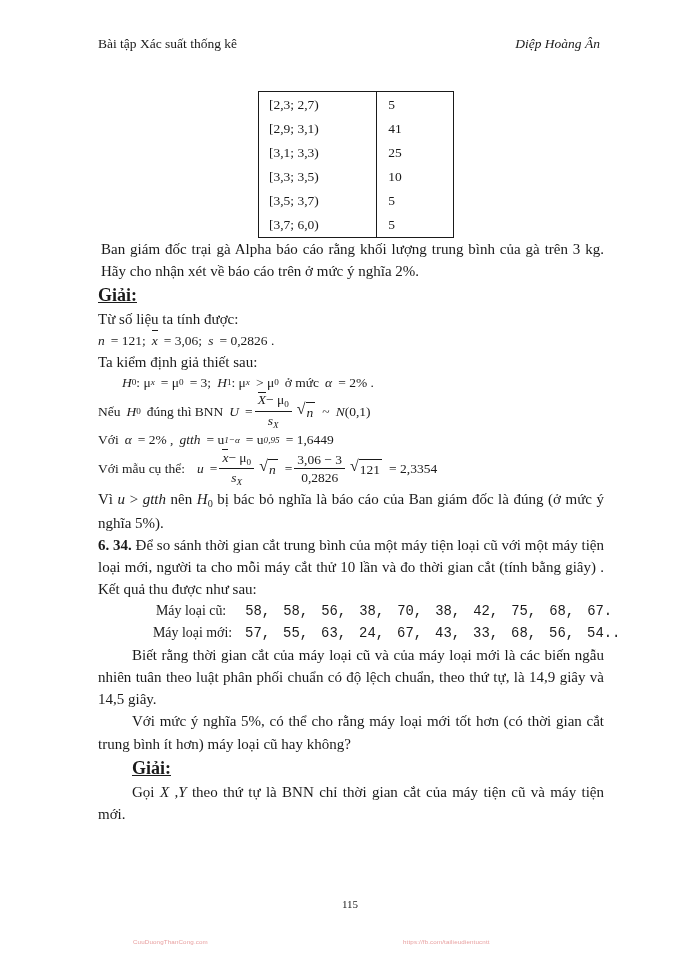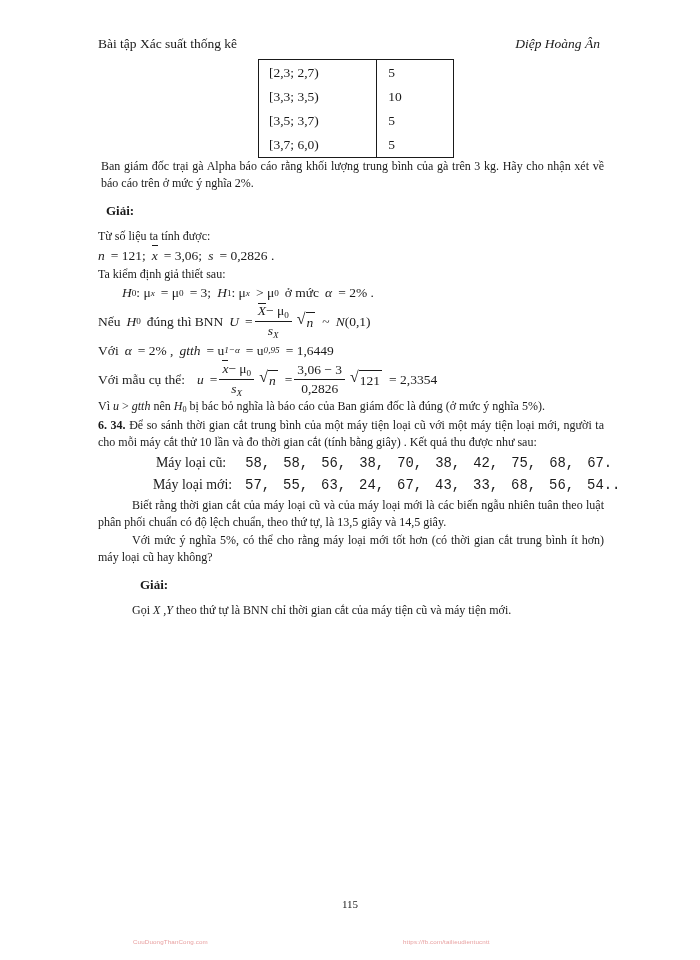--- a/index.html
+++ b/index.html
@@ -51,20 +51,21 @@
   .table-wrap {
     margin-top: 5px;
     display: flex;
     justify-content: center;
   }
   table.freq {
     border-collapse: collapse;
     border: 1.6px solid #1a1a1a;
     width: 196px;
     margin-left: 10px;
+    margin-top: 32px;
   }
   table.freq td {
     border: none;
     padding: 2.5px 0 2.5px 10px;
     font-size: 13.5px;
     line-height: 1.42;
     vertical-align: baseline;
     white-space: nowrap;
   }
   table.freq td.interval {
@@ -72,37 +73,38 @@
     border-right: 1.6px solid #1a1a1a;
   }
   table.freq td.count {
     width: 76px;
     padding-left: 11px;
   }
 
   
   p.body {
     margin: 0;
-    font-size: 12px;
+    font-size: 15px;
     line-height: 1.47;
     text-align: justify;
     text-justify: inter-word;
   }
   .sp-before-9  { margin-top: 9px; }
   .sp-before-12 { margin-top: 12px; }
   .sp-before-14 { margin-top: 14px; }
   .sp-before-16 { margin-top: 16px; }
 
   .indent-lead { padding-left: 3px; }
   .firstline-indent { text-indent: 34px; }
   .heading-giai {
-    margin: 8px;
-    font-size: 13px;
+    margin: 0;
+    font-size: 18px;
     font-weight: bold;
     line-height: 1.47;
+    text-decoration: underline;
   }
   .heading-giai.indented { padding-left: 34px; }
 
   .problem-num { font-weight: bold; }
 
   
   .math {
     font-family: "Liberation Serif", "DejaVu Serif", serif;
     font-size: 13.5px;
     line-height: 1.5;
@@ -236,20 +238,28 @@
     </div>
 
     <div class="table-wrap">
       <table class="freq">
         <tbody>
           <tr>
             <td class="interval">[2,3; 2,7)</td>
             <td class="count">5</td>
           </tr>
           <tr>
+            <td class="interval">[2,9; 3,1)</td>
+            <td class="count">41</td>
+          </tr>
+          <tr>
+            <td class="interval">[3,1; 3,3)</td>
+            <td class="count">25</td>
+          </tr>
+          <tr>
             <td class="interval">[3,3; 3,5)</td>
             <td class="count">10</td>
           </tr>
           <tr>
             <td class="interval">[3,5; 3,7)</td>
             <td class="count">5</td>
           </tr>
           <tr>
             <td class="interval">[3,7; 6,0)</td>
             <td class="count">5</td>
@@ -391,21 +401,21 @@
     </div>
 
     <div class="datarow dr-new">
       <span class="label">Máy loại mới:</span>
       <span class="spacer-sm"></span>
       <span class="nums">
         <span class="num-cell">57,</span><span class="num-cell">55,</span><span class="num-cell">63,</span><span class="num-cell">24,</span><span class="num-cell">67,</span><span class="num-cell">43,</span><span class="num-cell">33,</span><span class="num-cell">68,</span><span class="num-cell">56,</span><span class="num-cell">54..</span>
       </span>
     </div>
 
-    <p class="body sp-before-12 firstline-indent">Biết rằng thời gian cắt của máy loại cũ và của máy loại mới là các biến ngẫu nhiên tuân theo luật phân phối chuẩn có độ lệch chuẩn, theo thứ tự, là 13,5 giây và 14,5 giây.</p>
+    <p class="body sp-before-12 firstline-indent">Biết rằng thời gian cắt của máy loại cũ và của máy loại mới là các biến ngẫu nhiên tuân theo luật phân phối chuẩn có độ lệch chuẩn, theo thứ tự, là 14,9 giây và 14,5 giây.</p>
 
     <p class="body sp-before-9 firstline-indent">Với mức ý nghĩa 5%, có thể cho rằng máy loại mới tốt hơn (có thời gian cắt trung bình ít hơn) máy loại cũ hay không?</p>
 
     <p class="heading-giai indented sp-before-9">Giải:</p>
 
     <p class="body sp-before-9 firstline-indent"><span>Gọi</span>&nbsp;<span class="mvar">X ,Y</span>&nbsp;<span>theo thứ tự là BNN chỉ thời gian cắt của máy tiện cũ và máy tiện mới.</span></p>
 
   </div>
 
   <div class="page-number">115</div>

